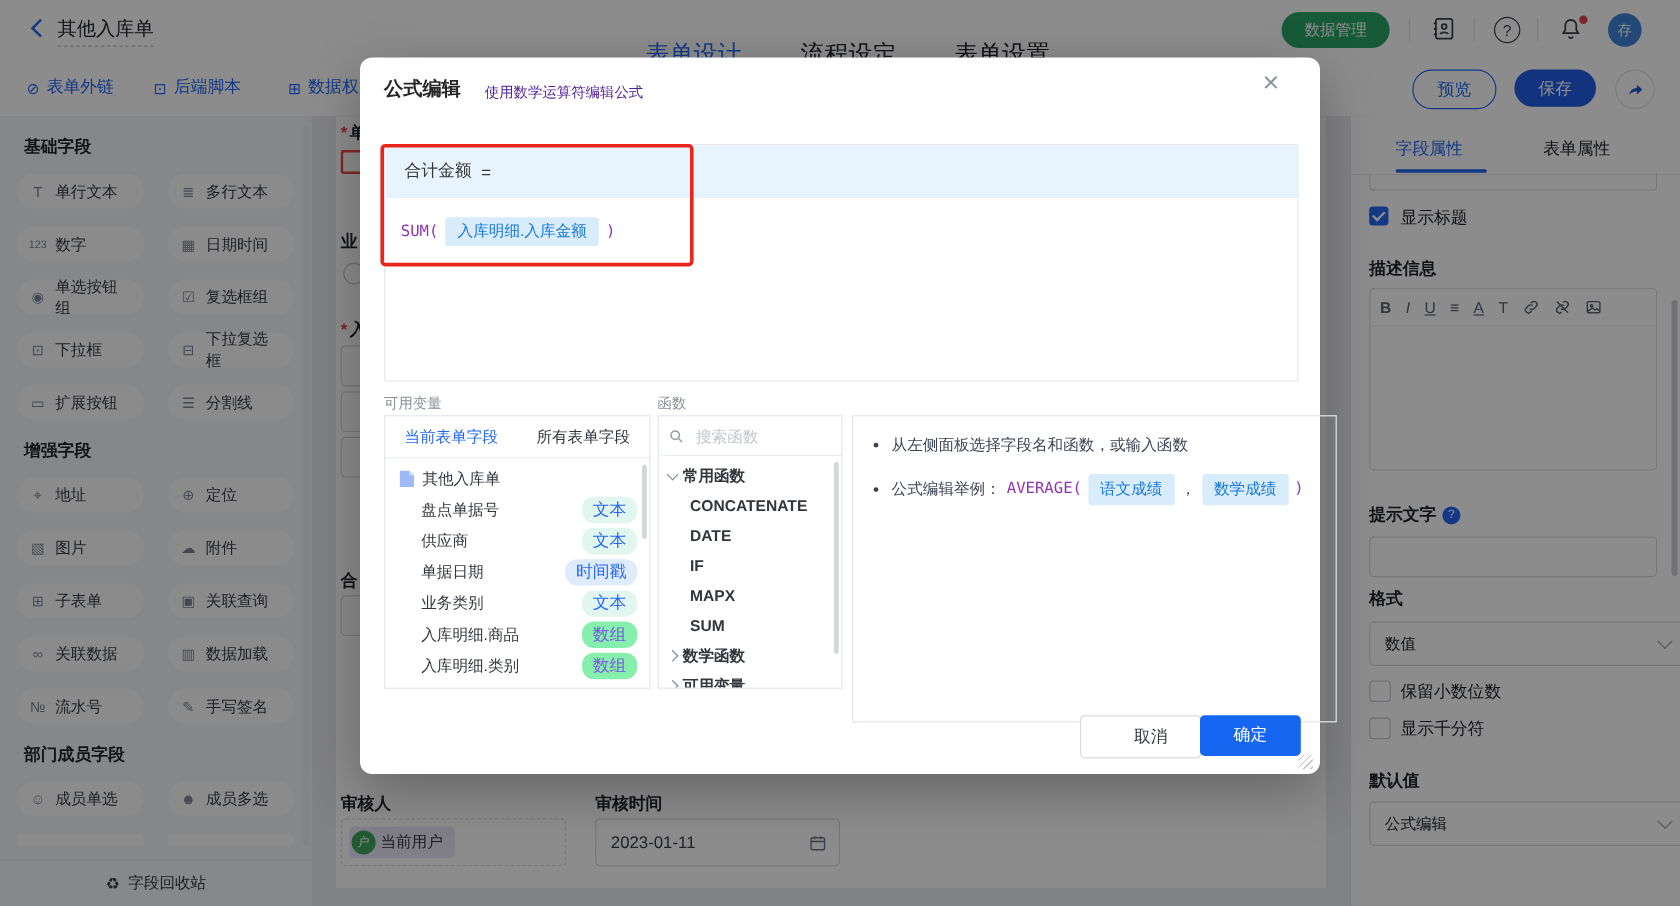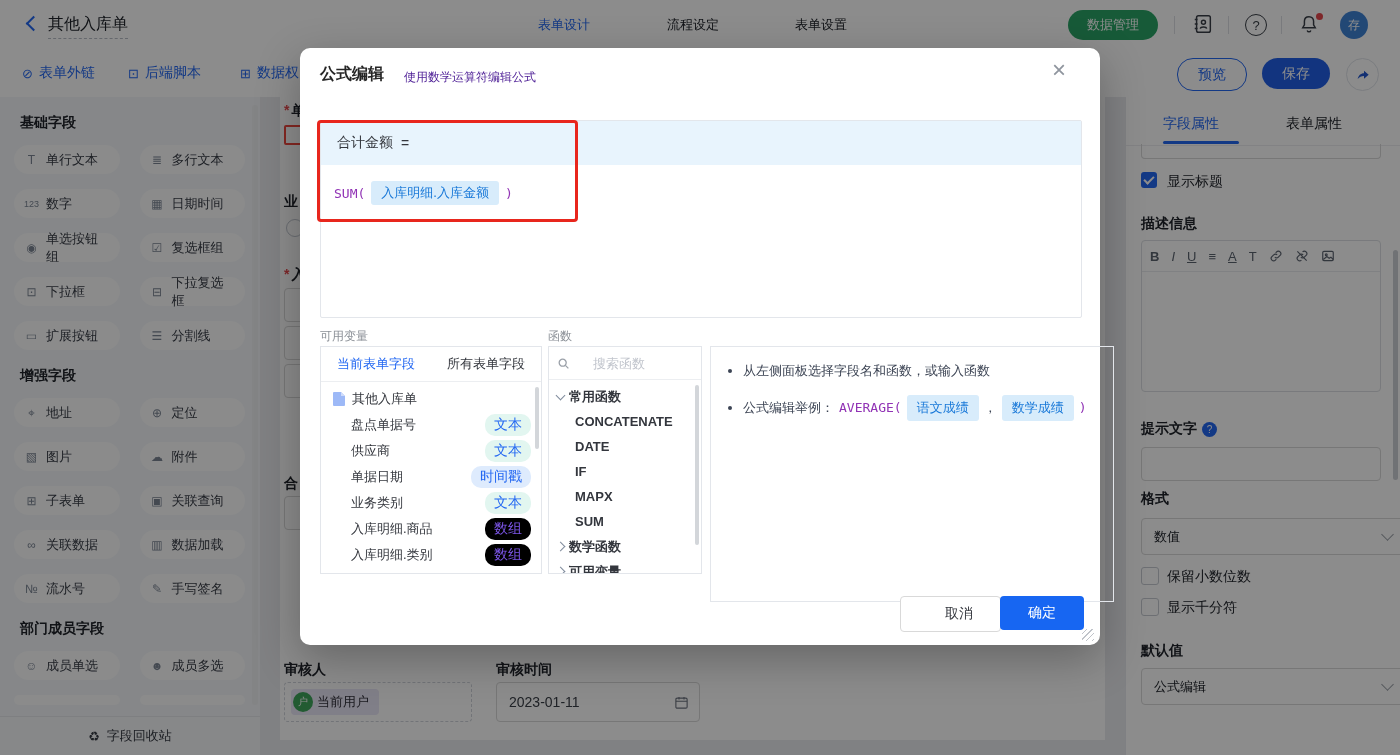--- a/index.html
+++ b/index.html
@@ -4,21 +4,21 @@
 <style>
   html,body{margin:0;padding:0;}
   body{width:1400px;height:755px;position:relative;overflow:hidden;
        font-family:"Liberation Sans",sans-serif;background:#e9ebef;color:#20242b;}
   
   .topbar{position:absolute;left:0;top:0;width:1400px;height:50px;background:#fff;}
   .back-chev{position:absolute;left:28px;top:18px;width:9px;height:9px;
     border-left:2px solid #2468f2;border-bottom:2px solid #2468f2;transform:rotate(45deg);}
   .topbar-title{position:absolute;left:48px;top:14px;font-size:16px;color:#20242b;
     padding-bottom:3px;border-bottom:1px dashed #b9bec7;}
-  .nav-tab{position:absolute;top:16px;font-size:13px;color:#20242b;cursor:pointer;}
+  .nav-tab{position:absolute;top:32px;font-size:20px;color:#20242b;cursor:pointer;}
   .nav-tab.active{color:#2468f2;}
   .pill-green{position:absolute;left:1068px;top:10px;width:90px;height:30px;border-radius:15px;
     background:#2aa566;color:#fff;font-size:13px;display:flex;align-items:center;justify-content:center;}
   .tb-sep{position:absolute;top:16px;width:1px;height:18px;background:#dcdfe3;}
   .tb-ic{position:absolute;top:13px;width:24px;height:24px;color:#3a3f47;}
   .help-circle{position:absolute;top:14px;width:20px;height:20px;border:1.6px solid #3a3f47;border-radius:50%;
     font-size:13px;color:#3a3f47;display:flex;align-items:center;justify-content:center;}
   .bell-dot{position:absolute;width:7px;height:7px;border-radius:50%;background:#e5484d;}
   .avatar{position:absolute;left:1340px;top:11px;width:28px;height:28px;border-radius:50%;
     background:#3f83d6;color:#fff;font-size:12px;display:flex;align-items:center;justify-content:center;}
@@ -108,24 +108,24 @@
   .m-sec-label{position:absolute;font-size:12px;color:#8b9097;}
   .var-box{position:absolute;left:20px;top:298px;width:220px;height:226px;border:1px solid #e3e6eb;overflow:hidden;}
   .var-tabs{height:34px;border-bottom:1px solid #eceef1;display:flex;}
   .var-tab{flex:1;display:flex;align-items:center;justify-content:center;font-size:13px;color:#33363d;cursor:pointer;}
   .var-tab.active{color:#2468f2;}
   .tree-row{height:26px;display:flex;align-items:center;font-size:13px;color:#33363d;padding:0 10px 0 12px;}
   .tree-row.child{padding-left:30px;}
   .badge{margin-left:auto;font-size:14px;padding:2px 9px;border-radius:10px;}
   .badge.text{background:#e2f6f0;color:#2468f2;}
   .badge.time{background:#deebfd;color:#2468f2;}
-  .badge.array{background:#000000;color:#7c56e8;}
+  .badge.array{background:#86efac;color:#7c56e8;}
   .var-thumb{position:absolute;right:2px;top:40px;width:4px;height:62px;background:#d3d6da;border-radius:2px;}
   .fn-box{position:absolute;left:248px;top:298px;width:152px;height:226px;border:1px solid #e3e6eb;overflow:hidden;}
-  .fn-search{height:32px;border-bottom:1px solid #eceef1;display:flex;align-items:center;padding:0 8px;gap:21px;}
+  .fn-search{height:32px;border-bottom:1px solid #eceef1;display:flex;align-items:center;padding:0 8px;gap:8px;}
   .fn-search input{border:none;outline:none;width:100px;font-size:13px;font-family:"Liberation Sans",sans-serif;color:#33363d;}
   .fn-search input::placeholder{color:#c0c4cc;}
   .fn-row{height:25px;display:flex;align-items:center;font-size:13px;color:#33363d;padding-left:8px;gap:5px;font-weight:bold;}
   .fn-row.item{padding-left:26px;}
   .tchev{width:6px;height:6px;border-right:1.5px solid #7f8b9c;border-bottom:1.5px solid #7f8b9c;flex:none;}
   .tchev.down{transform:rotate(45deg);margin-top:-3px;}
   .tchev.right{transform:rotate(-45deg);}
   .fn-thumb{position:absolute;right:2px;top:38px;width:4px;height:160px;background:#d3d6da;border-radius:2px;}
   .tips-box{position:absolute;left:410px;top:298px;width:370px;height:226px;border:1px solid #e3e6eb;padding:14px 16px;}
   .tips-box ul{margin:0;padding-left:16px;color:#3c4454;}

